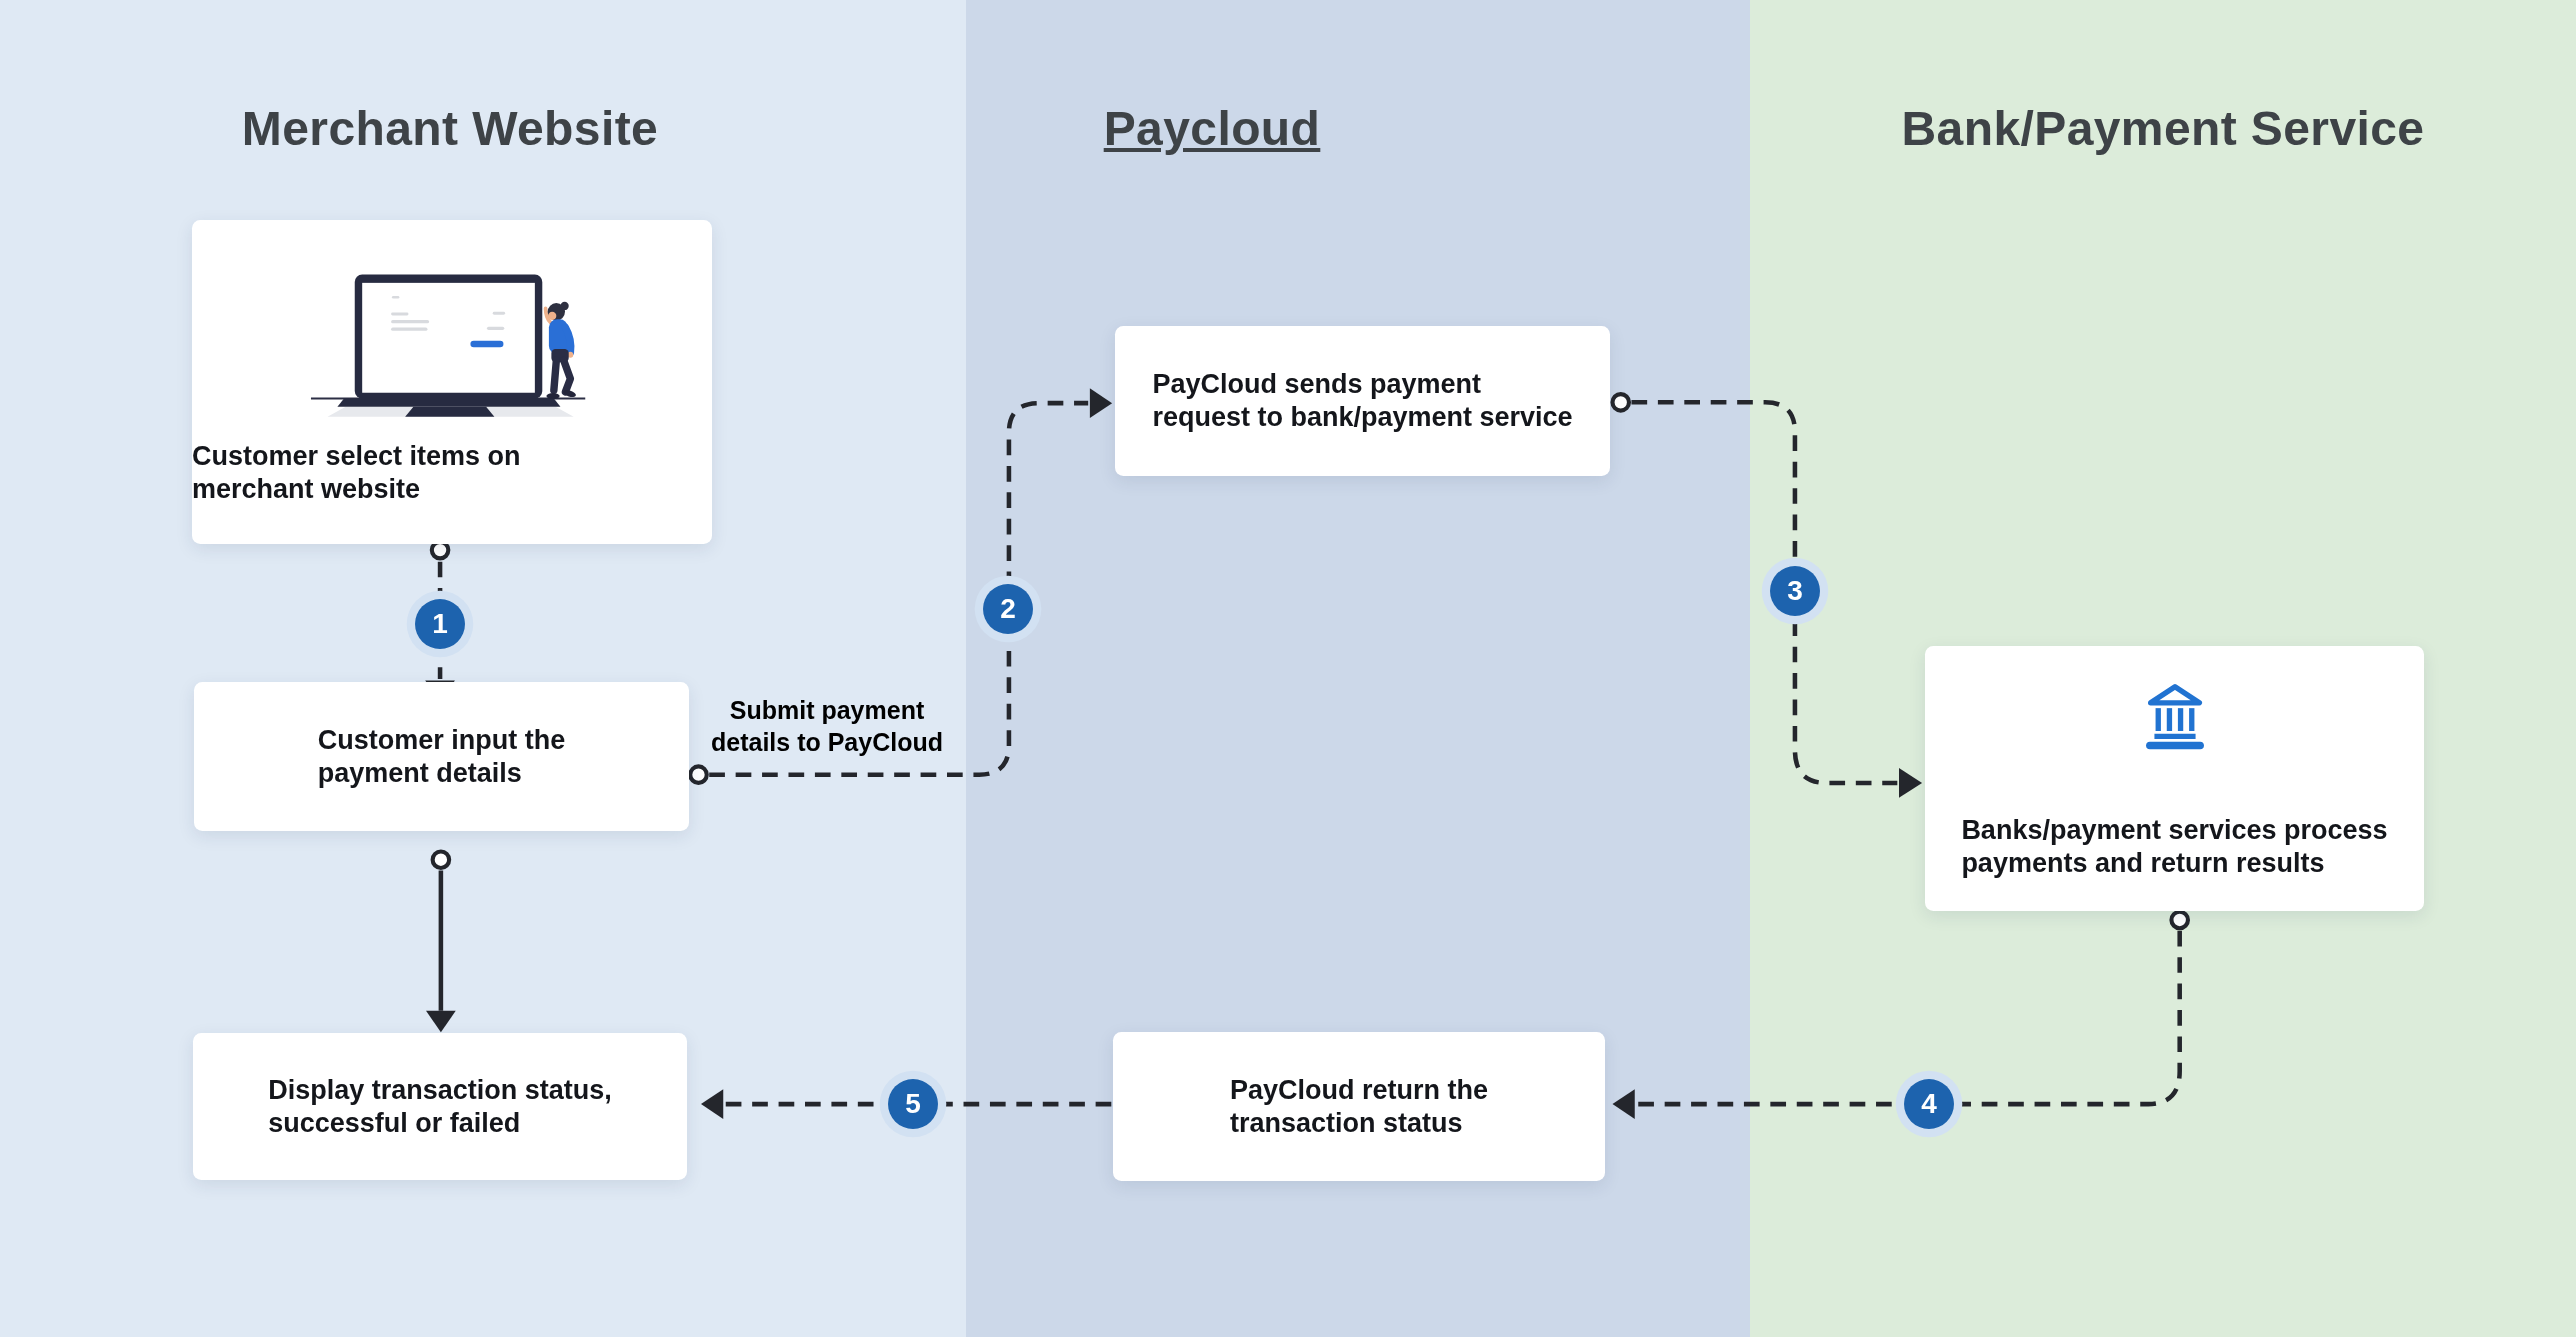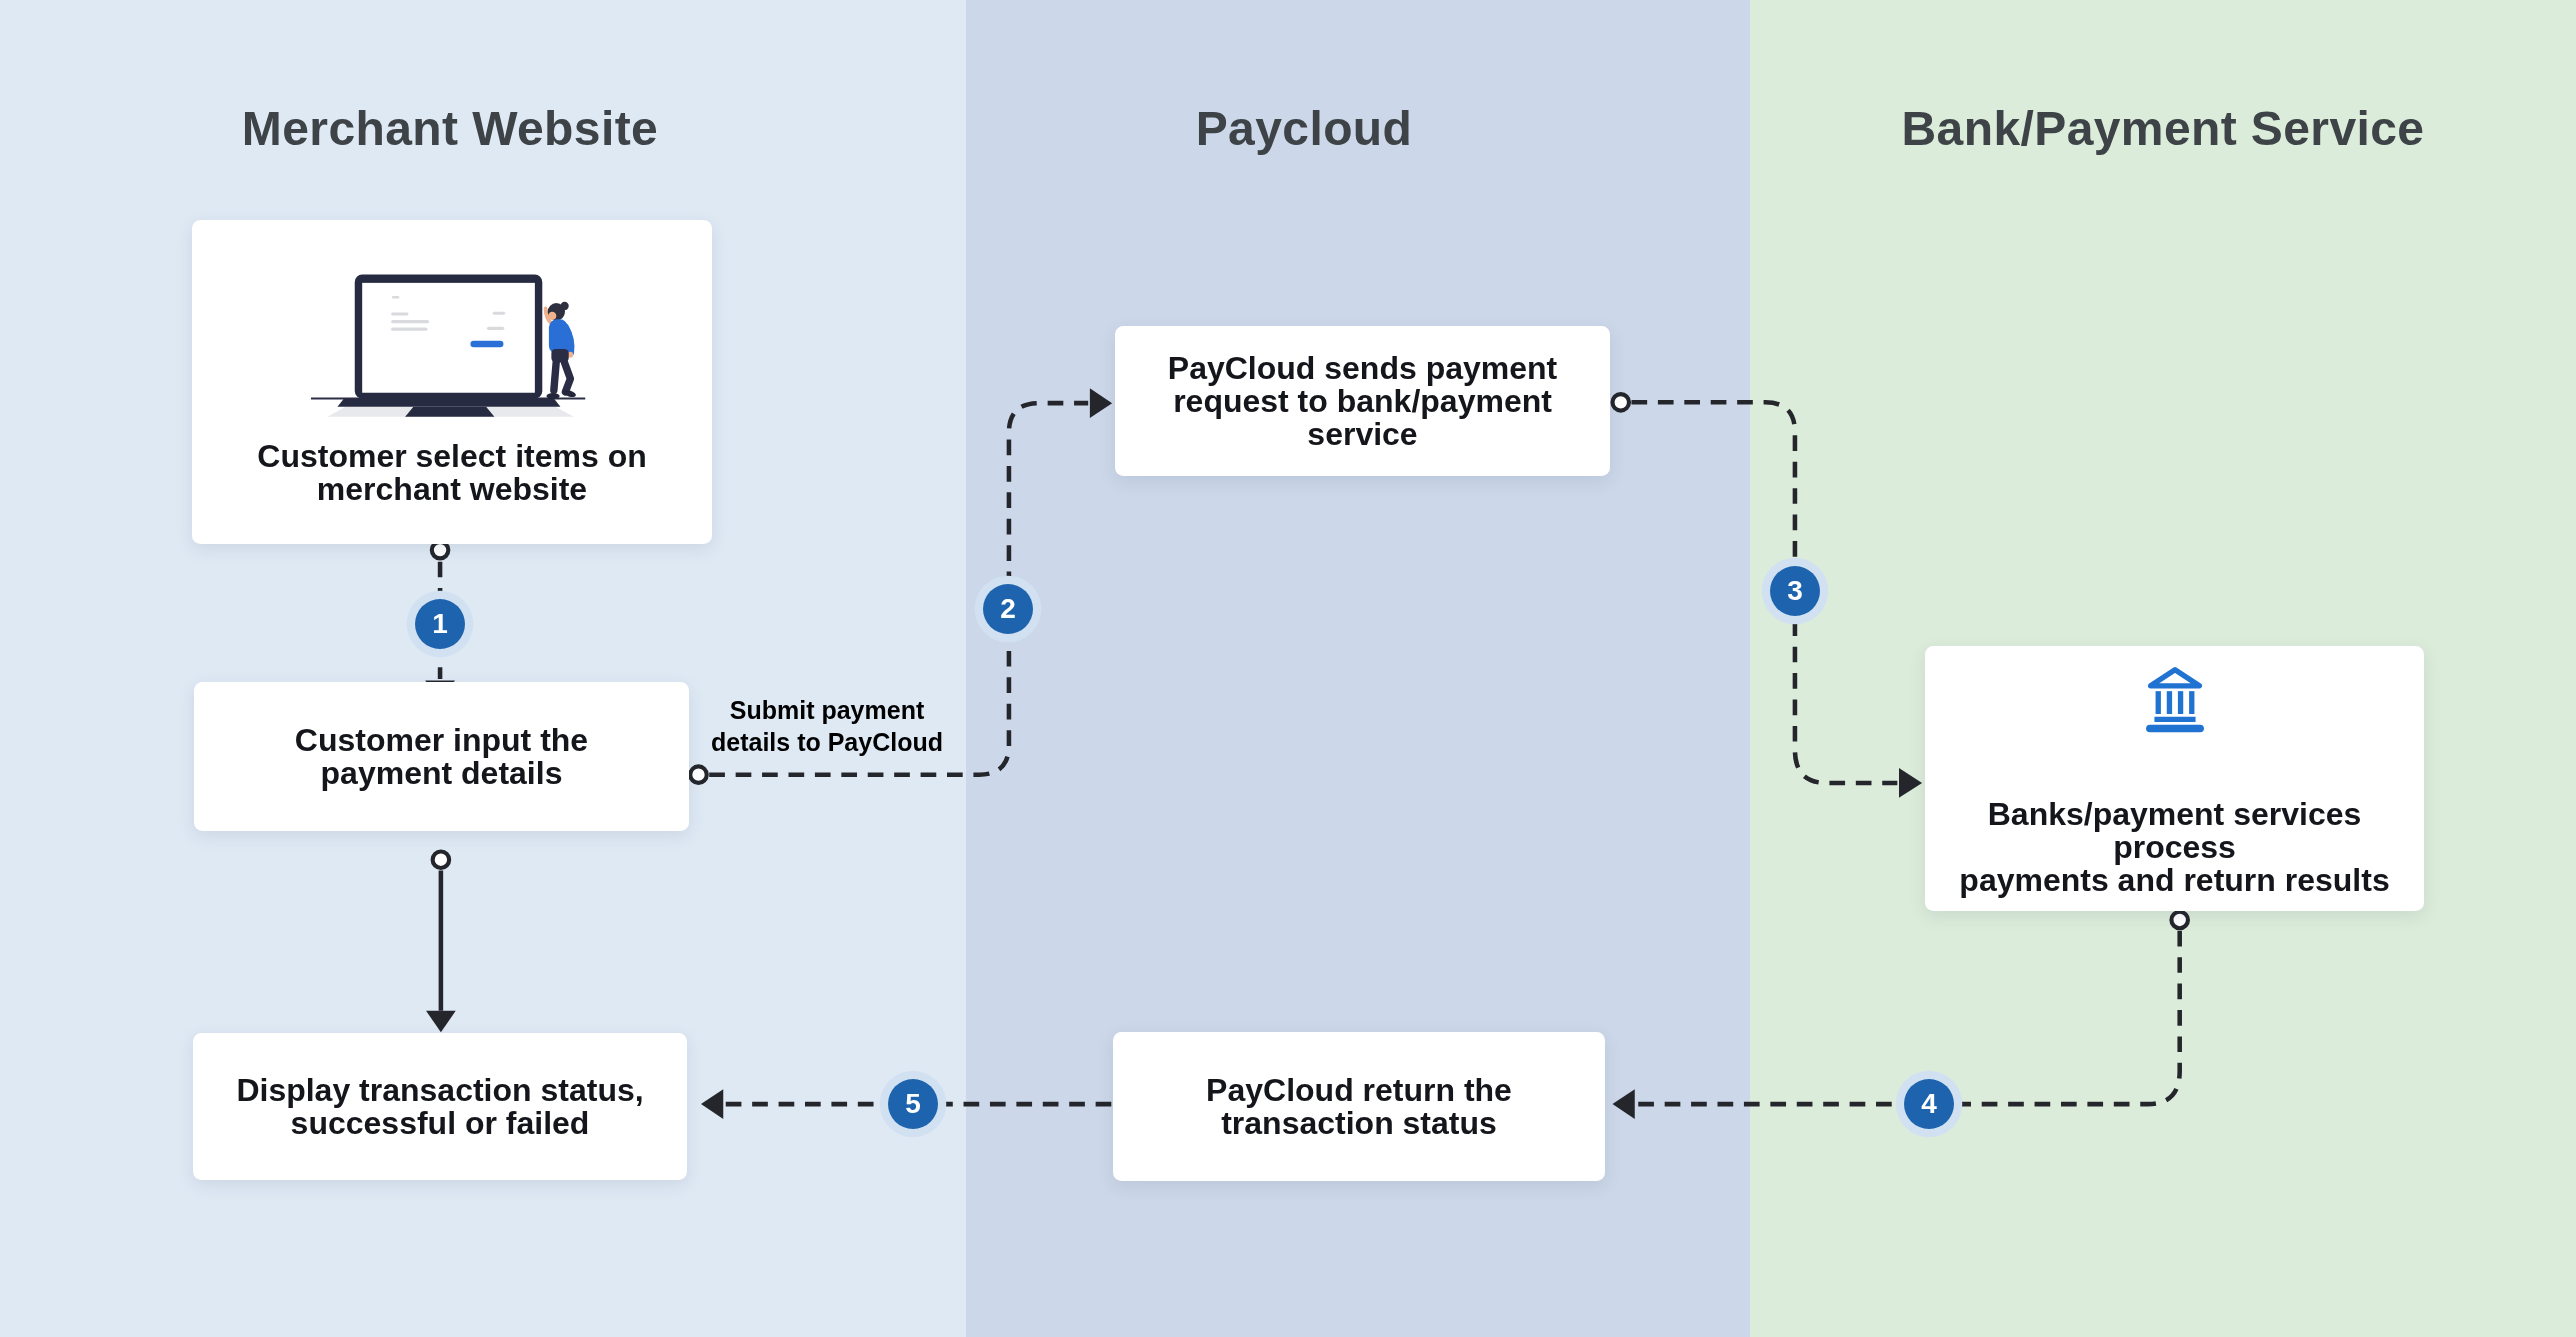--- a/index.html
+++ b/index.html
@@ -10,33 +10,33 @@
   .lane{position:absolute;top:0;height:1338px;}
   .lane-merchant{left:0;width:966px;background:#dfe9f4;}
   .lane-paycloud{left:966px;width:784px;background:#ccd8e9;}
   .lane-bank{left:1750px;width:826px;background:#dcecda;}
 
   .lane-title{
     position:absolute;top:101px;transform:translateX(-50%);
     font-size:48px;font-weight:bold;color:#3e4347;white-space:nowrap;letter-spacing:0.4px;
   }
   .title-merchant{left:450px;}
-  .title-paycloud{left:1304px;}
+  .title-paycloud{left:1212px;text-decoration:underline;}
   .title-bank{left:2163px;}
 
   svg.connectors{position:absolute;left:0;top:0;}
   .dash{stroke:#24262c;stroke-width:5.5;fill:none;stroke-dasharray:19 13;}
   .solidline{stroke:#24262c;stroke-width:5.5;fill:none;}
   .ring{fill:#ffffff;stroke:#24262c;stroke-width:5;}
   .head{fill:#24262c;}
 
   .card{
     position:absolute;background:#ffffff;border-radius:8.3px;
     box-shadow:0 5px 16.5px rgba(30,50,90,0.10);
-    color:#14161b;font-weight:bold;font-size:32px;line-height:33px;text-align:center;
+    color:#14161b;font-weight:bold;font-size:27px;line-height:33px;
   }
   .flexcenter{display:flex;flex-direction:column;align-items:center;justify-content:center;}
   .card-select{left:192px;top:220px;width:499px;height:324px;padding-left:21px;}
   .card-input{left:194px;top:682px;width:495px;height:149px;}
   .card-display{left:193px;top:1033px;width:494px;height:147px;}
   .card-send{left:1115px;top:326px;width:495px;height:150px;}
   .card-return{left:1113px;top:1032px;width:492px;height:149px;}
   .card-bank{left:1925px;top:646px;width:499px;height:265px;gap:48px;}
   .card-select .cardtext{position:absolute;left:0;top:220px;width:100%;}
   .illustration{position:absolute;left:0;top:0;}

